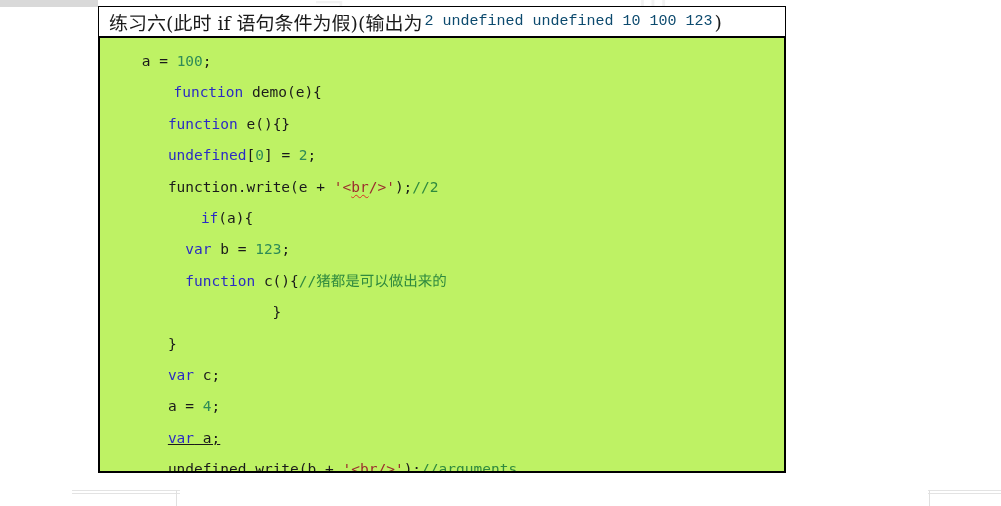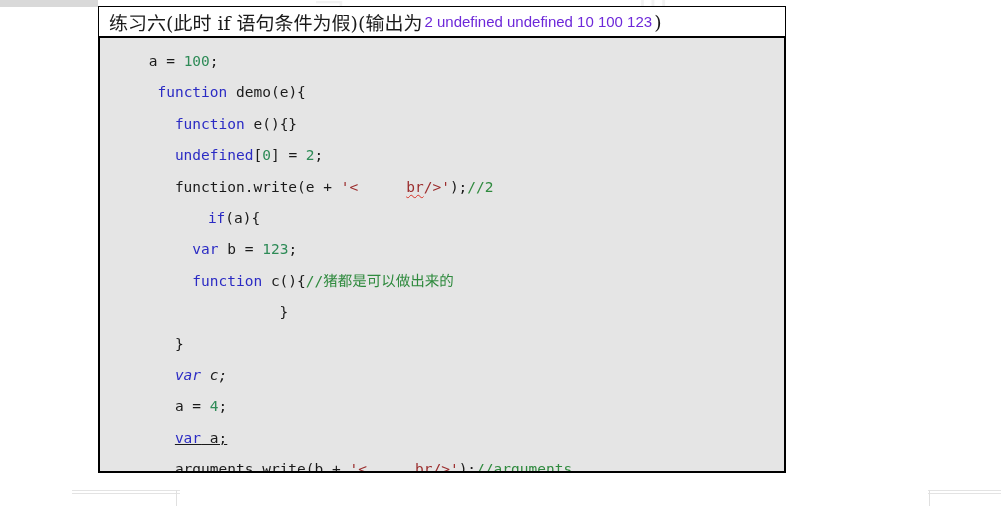--- a/index.html
+++ b/index.html
@@ -59,37 +59,37 @@
     white-space: nowrap;
     overflow: hidden;
   }
   .title-cn {
     font-family: "DejaVu Serif", "Liberation Serif", serif;
     font-size: 19px;
     color: #1a1a1a;
     letter-spacing: 0px;
   }
   .title-out {
-    font-family: Liberation Sans, sans-serif;
+    font-family: Liberation Mono, monospace;
     font-size: 15px;
-    color: #6d28d9;
+    color: #0c4a6e;
     margin: 0 2px;
   }
   .title-tail {
     font-family: "DejaVu Serif", "Liberation Serif", serif;
     font-size: 19px;
     color: #1a1a1a;
   }
 
   .code-box {
     border: 2px solid #000000;
     border-top: 1px solid #000000;
-    background: #e5e5e5;
+    background: #bef264;
     box-sizing: border-box;
-    padding: 8px 0 8px 16px;
+    padding: 8px 0 8px 9px;
     height: 436px;
     overflow: hidden;
   }
 
   .code-line {
     font-family: "DejaVu Sans Mono", "Liberation Mono", monospace;
     font-size: 14.5px;
     line-height: 31.4px;
     color: #1a1a1a;
     white-space: pre;
@@ -103,21 +103,20 @@
   .cmt { color: #2f8a3e; }
   .plain { color: #1a1a1a; }
 
   
   .sq {
     text-decoration: underline;
     text-decoration-style: wavy;
     text-decoration-color: #d93025;
     text-decoration-thickness: 1px;
     text-underline-offset: 2px;
-    margin-left: 48px;
   }
 
   
   .crop {
     position: absolute;
     pointer-events: none;
   }
   .crop .h {
     position: absolute;
     background: #e3e3e3;
@@ -142,33 +141,33 @@
 <div class="doc">
 
   <div class="title-box">
     <span class="title-cn">练习六(此时 if 语句条件为假)(输出为</span>
     <span class="title-out">2 undefined undefined 10 100 123</span>
     <span class="title-tail">)</span>
   </div>
 
   <div class="code-box" id="code-block">
       <div class="code-line" style="padding-left: 32.72px;"><span class="plain">a = </span><span class="num">100</span><span class="plain">;</span></div>
-      <div class="code-line" style="padding-left: 41.44px;"><span class="kw">function</span><span class="plain"> demo(e){</span></div>
+      <div class="code-line" style="padding-left: 41.44px; margin-left: 23px;"><span class="kw">function</span><span class="plain"> demo(e){</span></div>
       <div class="code-line" style="padding-left: 58.88px;"><span class="kw">function</span><span class="plain"> e(){}</span></div>
       <div class="code-line" style="padding-left: 58.88px;"><span class="kw">undefined</span><span class="plain">[</span><span class="num">0</span><span class="plain">] = </span><span class="num">2</span><span class="plain">;</span></div>
       <div class="code-line" style="padding-left: 58.88px;"><span class="plain">function.write(e + </span><span class="str">'&lt;</span><span class="str sq">br</span><span class="str">/&gt;'</span><span class="plain">);</span><span class="cmt">//2</span></div>
       <div class="code-line" style="padding-left: 58.88px; margin-left: 33px;"><span class="kw">if</span><span class="plain">(a){</span></div>
       <div class="code-line" style="padding-left: 76.32px;"><span class="kw">var</span><span class="plain"> b = </span><span class="num">123</span><span class="plain">;</span></div>
       <div class="code-line" style="padding-left: 76.32px;"><span class="kw">function</span><span class="plain"> c(){</span><span class="cmt">//猪都是可以做出来的</span></div>
       <div class="code-line" style="padding-left: 163.52px;"><span class="plain">}</span></div>
       <div class="code-line" style="padding-left: 58.88px;"><span class="plain">}</span></div>
-      <div class="code-line" style="padding-left: 58.88px; font-style: italic;"><span class="kw">var</span><span class="plain"> c;</span></div>
+      <div class="code-line" style="padding-left: 58.88px;"><span class="kw">var</span><span class="plain"> c;</span></div>
       <div class="code-line" style="padding-left: 58.88px;"><span class="plain">a = </span><span class="num">4</span><span class="plain">;</span></div>
       <div class="code-line" style="padding-left: 58.88px; text-decoration: underline;"><span class="kw">var</span><span class="plain"> a;</span></div>
-      <div class="code-line" style="padding-left: 58.88px;"><span class="plain">arguments.write(b + </span><span class="str">'&lt;</span><span class="str sq">br</span><span class="str">/&gt;'</span><span class="plain">);</span><span class="cmt">//arguments</span></div>
+      <div class="code-line" style="padding-left: 58.88px;"><span class="plain">undefined.write(b + </span><span class="str">'&lt;</span><span class="str sq">br</span><span class="str">/&gt;'</span><span class="plain">);</span><span class="cmt">//arguments</span></div>
     </div>
 
 </div>
 
 <div class="crop crop-left">
   <div class="h" style="left:0px;  top:4px;  width:108px;"></div>
   <div class="h" style="left:0px;  top:7px;  width:108px;"></div>
   <div class="v" style="left:104px;top:4px;  height:16px;"></div>
 </div>
 

